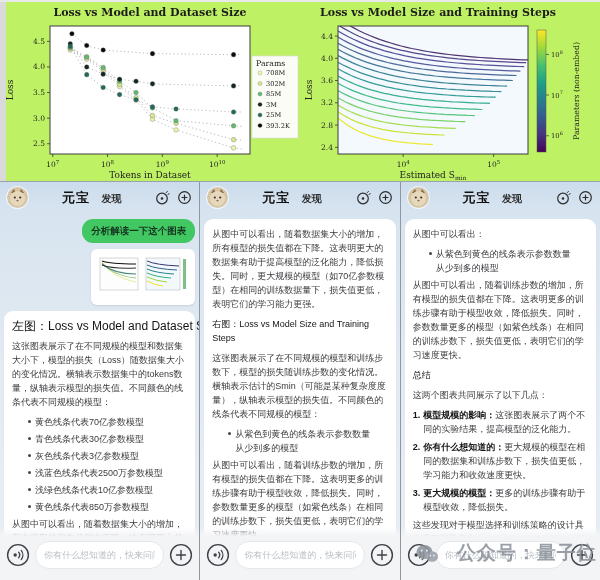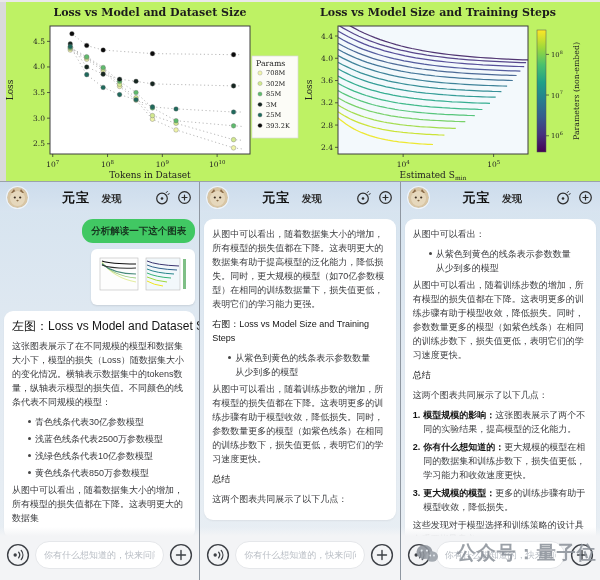--- a/index.html
+++ b/index.html
@@ -277,21 +277,29 @@
             <path d="M53 29 Q60 33 69 34" fill="none" stroke="#f0e51b" stroke-width="1"></path>
             <rect x="89" y="7" width="3" height="30" fill="#7fbf86"></rect>
           </svg>
         </div>
 
         <div class="bubble">
           <div class="bh bh-tight">左图：Loss vs Model and Dataset Size</div>
           <p>这张图表展示了在不同规模的模型和数据集大小下，模型的损失（Loss）随数据集大小的变化情况。横轴表示数据集中的tokens数量，纵轴表示模型的损失值。不同颜色的线条代表不同规模的模型：</p>
           <div class="bullet">
               <span class="dot"></span>
+              <span>黄色线条代表70亿参数模型</span>
+            </div>
+          <div class="bullet">
+              <span class="dot"></span>
               <span>青色线条代表30亿参数模型</span>
+            </div>
+          <div class="bullet">
+              <span class="dot"></span>
+              <span>灰色线条代表3亿参数模型</span>
             </div>
           <div class="bullet">
               <span class="dot"></span>
               <span>浅蓝色线条代表2500万参数模型</span>
             </div>
           <div class="bullet">
               <span class="dot"></span>
               <span>浅绿色线条代表10亿参数模型</span>
             </div>
           <div class="bullet">
@@ -345,20 +353,21 @@
             <circle cx="7.5" cy="7.5" r="5.8" fill="none" stroke="#2c2c2c" stroke-width="1.2"></circle>
             <path d="M7.5 5v5M5 7.5h5" stroke="#2c2c2c" stroke-width="1.2" stroke-linecap="round"></path>
           </svg>
         </span>
       </div>
 
       <div class="chat">
         <div class="bubble">
           <p>从图中可以看出，随着数据集大小的增加，所有模型的损失值都在下降。这表明更大的数据集有助于提高模型的泛化能力，降低损失。同时，更大规模的模型（如70亿参数模型）在相同的训练数据量下，损失值更低，表明它们的学习能力更强。</p>
           <div class="bh">右图：Loss vs Model Size and Training Steps</div>
+          <p>这张图表展示了在不同规模的模型和训练步数下，模型的损失随训练步数的变化情况。横轴表示估计的Smin（可能是某种复杂度度量），纵轴表示模型的损失值。不同颜色的线条代表不同规模的模型：</p>
           <div class="bullet">
               <span class="dot"></span>
               <span>从紫色到黄色的线条表示参数数量从少到多的模型</span>
             </div>
           <p>从图中可以看出，随着训练步数的增加，所有模型的损失值都在下降。这表明更多的训练步骤有助于模型收敛，降低损失。同时，参数数量更多的模型（如紫色线条）在相同的训练步数下，损失值更低，表明它们的学习速度更快。</p>
           <div class="bh">总结</div>
           <p>这两个图表共同展示了以下几点：</p>
         </div>
       </div>
 

